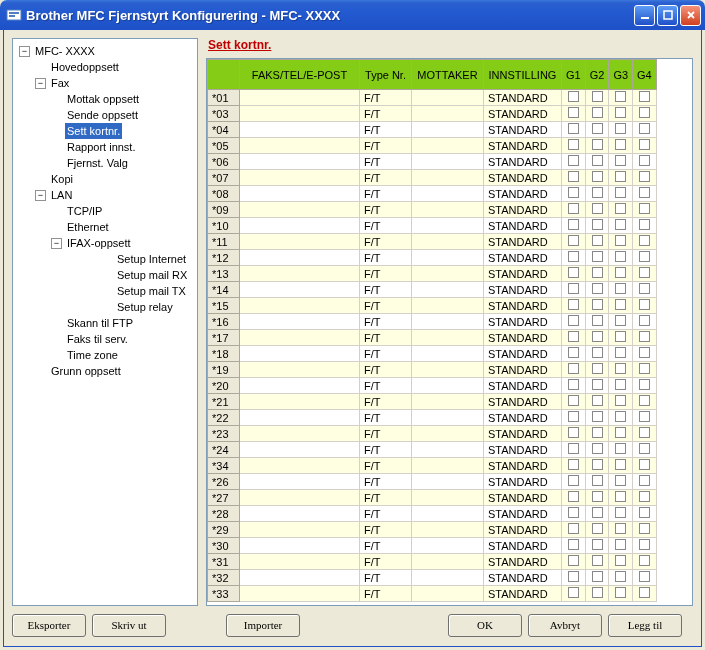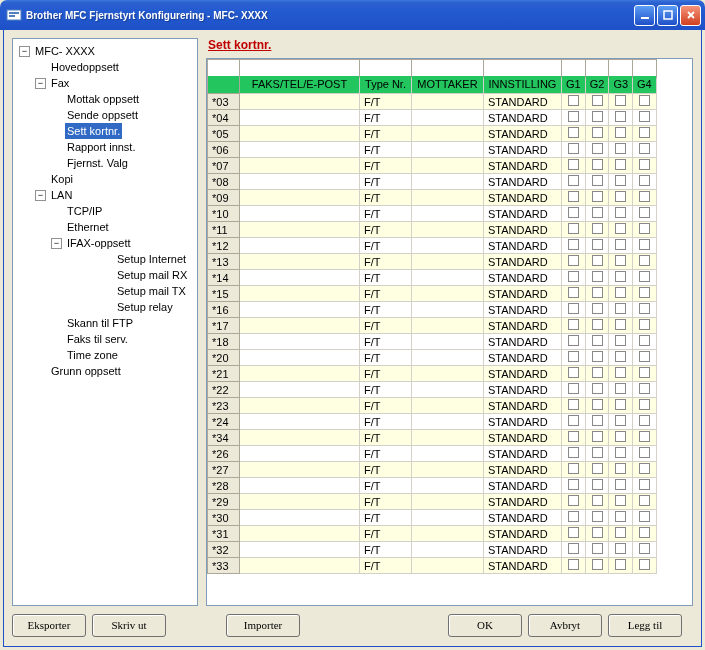--- a/index.html
+++ b/index.html
@@ -1,20 +1,20 @@
 <!DOCTYPE html>
 <html><head>
 <meta charset="utf-8">
 <style>
   * { box-sizing: border-box; }
   html, body { margin:0; padding:0; font-family: Tahoma, sans-serif; font-size:11px; }
   body { background:#ECE9D8; width:705px; height:650px; overflow:hidden; }
 
   
-  .titlebar { height:30px; background:linear-gradient(to bottom,#3B77DD 0%,#2A5FCF 10%,#235AD0 40%,#1E50C8 100%); border-radius:7px 7px 0 0; display:flex; align-items:center; color:#fff; font-weight:bold; font-size:10px; padding:0 4px 0 6px; }
+  .titlebar { height:30px; background:linear-gradient(to bottom,#3B77DD 0%,#2A5FCF 10%,#235AD0 40%,#1E50C8 100%); border-radius:7px 7px 0 0; display:flex; align-items:center; color:#fff; font-weight:bold; font-size:13px; padding:0 4px 0 6px; }
   .titlebar .appicon { width:16px; height:16px; margin-right:4px; display:flex; align-items:center; justify-content:center; }
   .titlebar .title { flex:1; text-shadow:1px 1px 1px rgba(0,0,0,0.3); }
   .winbtns { display:flex; gap:2px; }
   .winbtn { width:21px; height:21px; border-radius:3px; border:1px solid #fff; display:flex; align-items:center; justify-content:center; color:#fff; font-weight:bold; cursor:default; }
   .winbtn.min, .winbtn.max { background:linear-gradient(to bottom,#5D9DF5,#1E50C8); }
   .winbtn.close { background:linear-gradient(to bottom,#F5947A,#D03F1F); }
   .winbtn svg { display:block; }
 
   .client { position:absolute; top:30px; left:3px; right:3px; bottom:3px; background:#ECE9D8; border:1px solid #1E50C8; border-top:none; }
 
@@ -28,21 +28,21 @@
   .treenode .label { padding:0 2px; cursor:default; }
   .treenode .label.selected { background:#316AC5; color:#fff; }
   .ind1{padding-left:4px;} .ind2{padding-left:20px;} .ind3{padding-left:36px;} .ind4{padding-left:52px;gap:34px;}
 
   
   .rightpanel { flex:1; display:flex; flex-direction:column; }
   .heading { color:#C00000; font-weight:bold; font-size:12px; text-decoration:underline; margin:0 0 6px 2px; }
   .gridwrap { flex:1; border:1px solid #7F9DB9; background:#fff; position:relative; overflow:hidden; }
   .gridscroll { position:absolute; inset:0; overflow:scroll; }
   table.grid { border-collapse:collapse; table-layout:fixed; }
-  table.grid th { background:#22c55e; border:1px solid #ACA899; font-weight:normal; height:18px; padding:0 4px; text-align:center; white-space:nowrap; position:sticky; top:16px; }
+  table.grid th { background:#84cc16; border:1px solid #ACA899; font-weight:normal; height:30px; padding:0 4px; text-align:center; white-space:nowrap; position:sticky; top:0; }
   table.grid td { border:1px solid #D4D0C8; height:16px; padding:0 4px; white-space:nowrap; }
   tr.odd td { background:#FFFFE1; }
   tr.even td { background:#fff; }
   td.rh { text-align:left; background:#ECE9D8 !important; border:1px solid #ACA899 !important; }
   td.chk { text-align:center; padding:0; }
   td.chk .box { width:11px; height:11px; border:1px solid #888; background:#fff; display:inline-block; }
 
   .col-rh{width:32px;} .col-fte{width:120px;} .col-typ{width:52px;} .col-mot{width:72px;} .col-inn{width:78px;} .col-g{width:22px;}
 
   
@@ -383,20 +383,31 @@
                   <td class="rh">*18</td>
                   <td></td>
                   <td>F/T</td>
                   <td></td>
                   <td>STANDARD</td>
                   <td class="chk"><span class="box"></span></td>
                   <td class="chk"><span class="box"></span></td>
                   <td class="chk"><span class="box"></span></td>
                   <td class="chk"><span class="box"></span></td>
                 </tr>
+                <tr class="odd">
+                  <td class="rh">*19</td>
+                  <td></td>
+                  <td>F/T</td>
+                  <td></td>
+                  <td>STANDARD</td>
+                  <td class="chk"><span class="box"></span></td>
+                  <td class="chk"><span class="box"></span></td>
+                  <td class="chk"><span class="box"></span></td>
+                  <td class="chk"><span class="box"></span></td>
+                </tr>
                 <tr class="even">
                   <td class="rh">*20</td>
                   <td></td>
                   <td>F/T</td>
                   <td></td>
                   <td>STANDARD</td>
                   <td class="chk"><span class="box"></span></td>
                   <td class="chk"><span class="box"></span></td>
                   <td class="chk"><span class="box"></span></td>
                   <td class="chk"><span class="box"></span></td>

